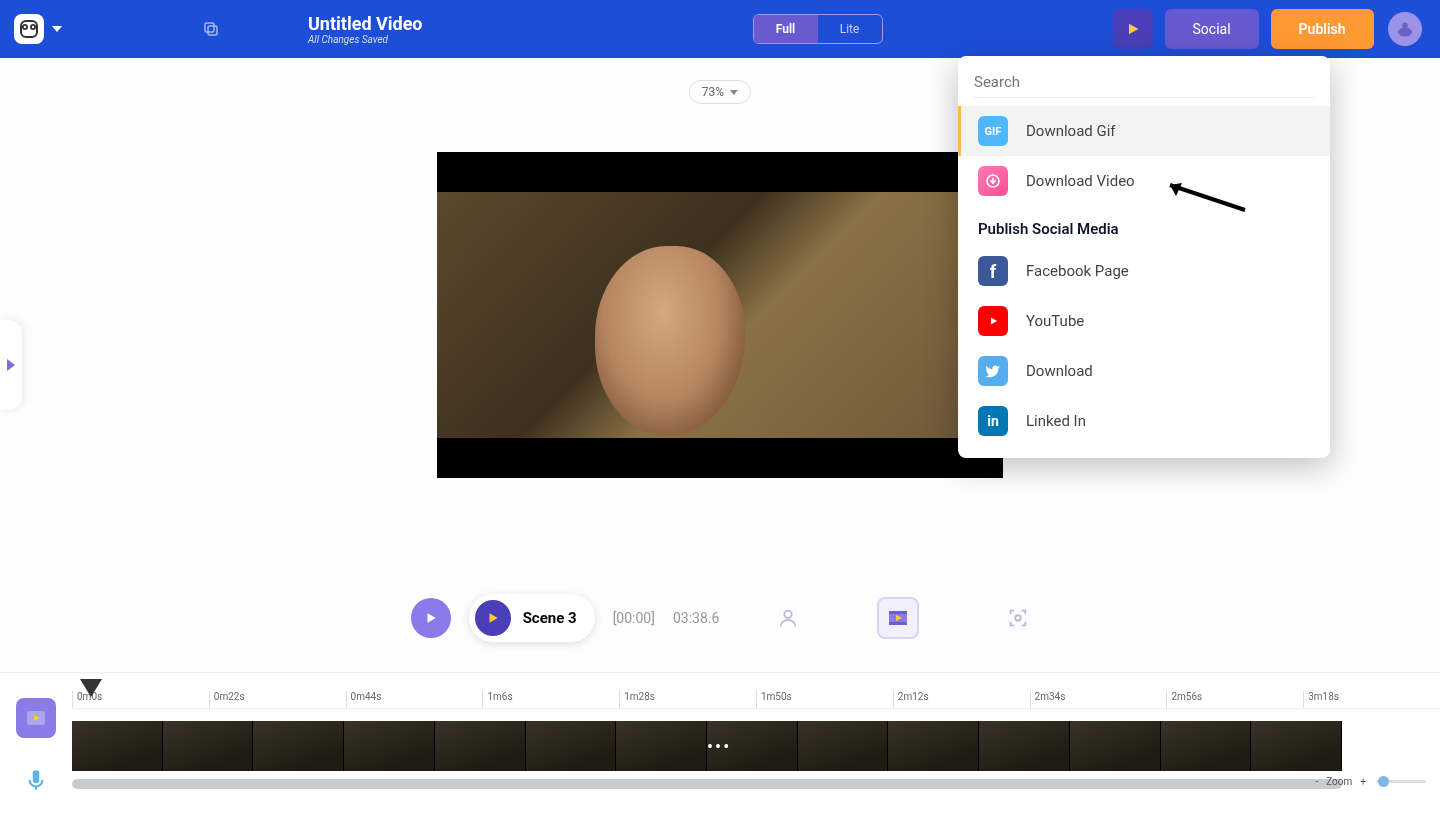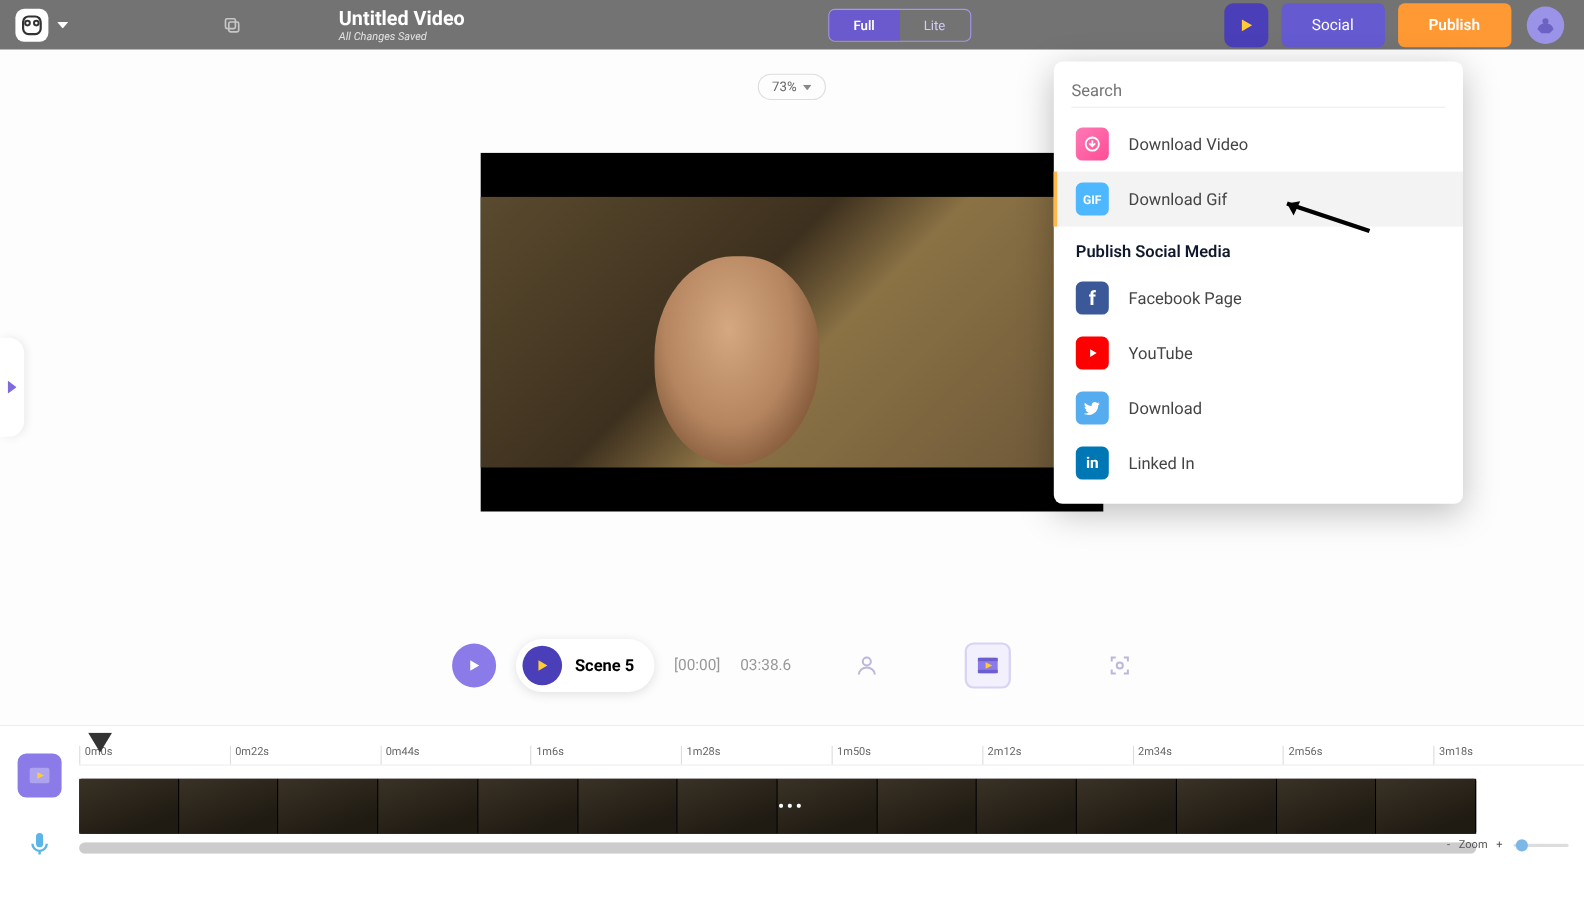--- a/index.html
+++ b/index.html
@@ -1,17 +1,17 @@
 <!DOCTYPE html>
 <html><head>
 <meta charset="utf-8">
 <style>
 *{box-sizing:border-box;margin:0;padding:0;font-family:-apple-system,BlinkMacSystemFont,"Segoe UI",Roboto,sans-serif}
 body{width:1440px;height:822px;overflow:hidden;background:#fff;position:relative}
-.header{height:45px;background:#737373;display:flex;align-items:center;padding:0 14px;color:#fff;position:relative;z-index:5}
+.header{height:58px;background:#1d4ed8;display:flex;align-items:center;padding:0 14px;color:#fff;position:relative;z-index:5}
 .logo{width:30px;height:30px;background:#fff;border-radius:8px;display:flex;align-items:center;justify-content:center;font-size:16px}
 .logo svg{width:24px;height:24px}
 .drop{margin-left:8px;cursor:pointer}
 .toggle-ico{margin-left:140px;opacity:.6;cursor:pointer}
 .title-block{margin-left:88px}
 .title{font-size:18px;font-weight:700}
 .subtitle{font-size:10px;font-style:italic;opacity:.8}
 .seg{margin-left:auto;display:flex;border:1px solid #a497ed;border-radius:6px;overflow:hidden}
 .seg div{width:64px;height:28px;display:flex;align-items:center;justify-content:center;font-size:12px;cursor:pointer}
 .seg .active{background:#6a5acd;font-weight:600}
@@ -204,21 +204,21 @@
         <svg width="14" height="14" viewBox="0 0 24 24">
           <path d="M6 4l14 8-14 8z" fill="#fff"></path>
         </svg>
       </div>
     <div class="scene-chip">
       <div class="chip-play">
           <svg width="14" height="14" viewBox="0 0 24 24">
             <path d="M6 4l14 8-14 8z" fill="#ffcc33"></path>
           </svg>
         </div>
-      <span class="scene-label">Scene 5</span>
+      <span class="scene-label">Scene 3</span>
     </div>
     <span class="time">[00:00]</span>
     <span class="time">03:38.6</span>
     <span class="bar-ico" style="margin-left:40px">
         <svg width="22" height="22" viewBox="0 0 24 24" fill="none" stroke="#bdb6dd" stroke-width="2">
           <circle cx="12" cy="8" r="4"></circle>
           <path d="M4 21c0-4 4-7 8-7s8 3 8 7"></path>
         </svg>
       </span>
     <span class="bar-ico box" style="margin-left:60px">
@@ -301,32 +301,32 @@
           <div class="zoom-handle"></div>
         </div>
     </div>
   </div>
 </div>
 
 <div class="dropdown">
   <div class="dd-search">
     <input placeholder="Search" style="">
   </div>
+  <div class="dd-item highlight">
+    <div class="dd-icon" style="background:#4db8ff">GIF</div>
+    <span>Download Gif</span>
+  </div>
   <div class="dd-item">
     <div class="dd-icon" style="background:linear-gradient(135deg,#ff7ab8,#ff4d94)">
         <svg width="16" height="16" viewBox="0 0 24 24" fill="none" stroke="#fff" stroke-width="2.5">
           <circle cx="12" cy="12" r="9"></circle>
           <path d="M12 7v7M8 11l4 4 4-4"></path>
         </svg>
       </div>
     <span>Download Video</span>
-  </div>
-  <div class="dd-item highlight">
-    <div class="dd-icon" style="background:#4db8ff">GIF</div>
-    <span>Download Gif</span>
   </div>
   <div class="dd-heading">Publish Social Media</div>
   <div class="dd-item">
     <div class="dd-icon" style="background:#3b5998;font-size:18px">f</div>
     <span>Facebook Page</span>
   </div>
   <div class="dd-item">
     <div class="dd-icon" style="background:#ff0000">
         <svg width="12" height="12" viewBox="0 0 24 24">
           <path d="M8 5l12 7-12 7z" fill="#fff"></path>

